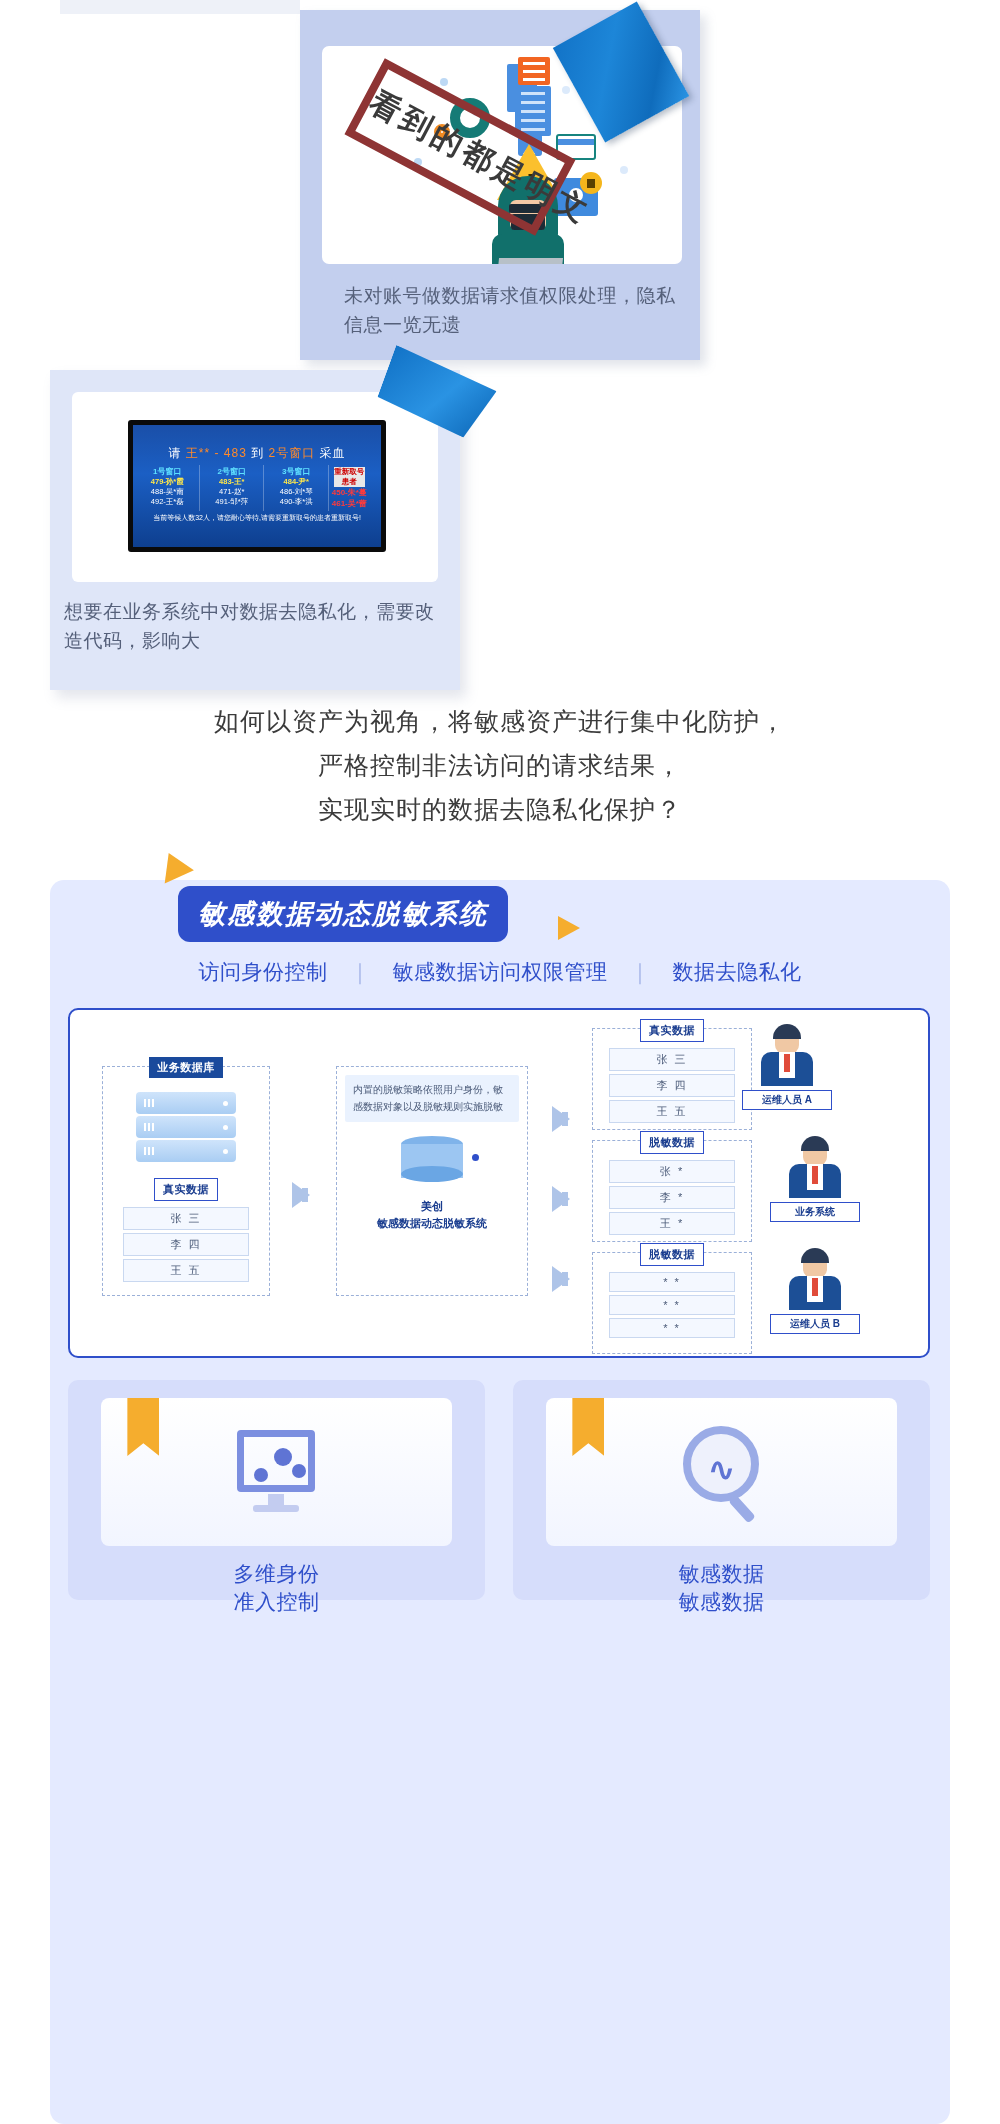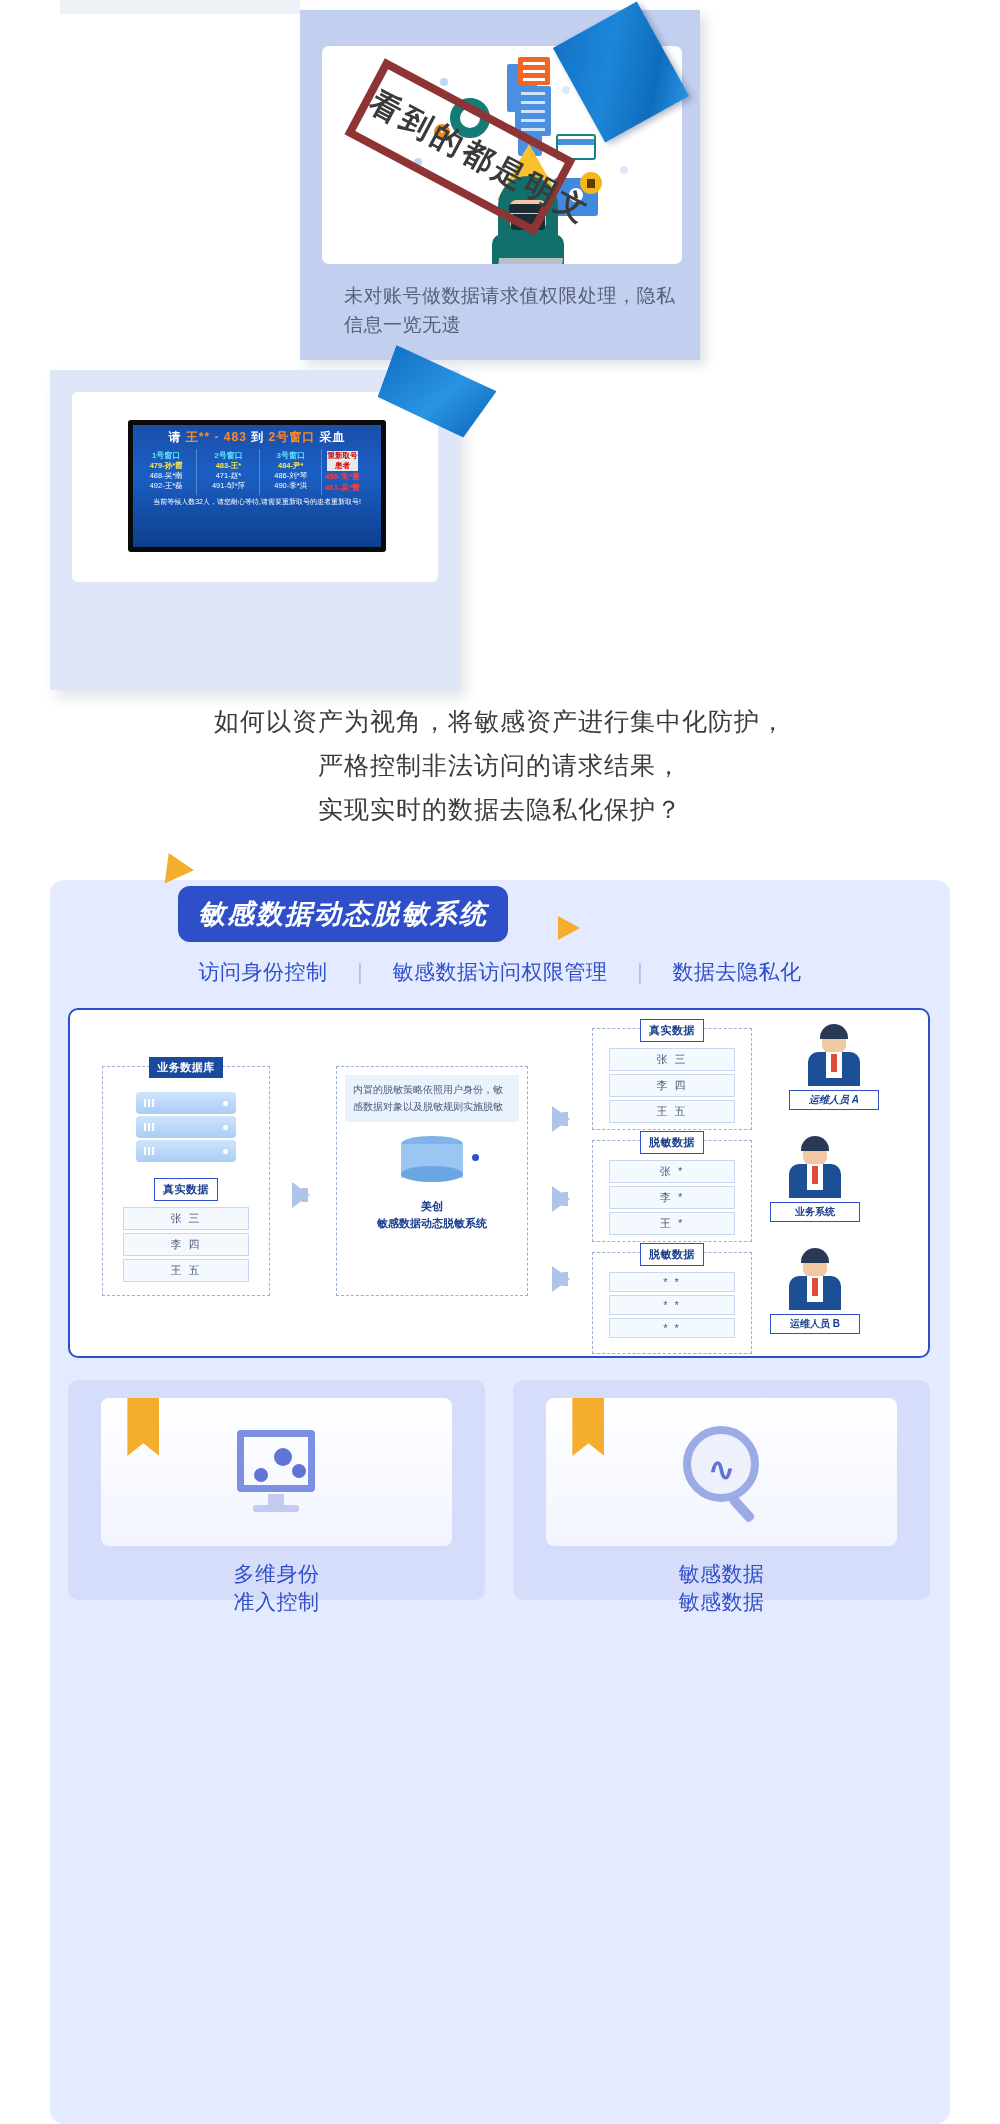--- a/index.html
+++ b/index.html
@@ -112,23 +112,23 @@
   
   .tv {
     position:absolute; left:56px; top:28px; width:258px; height:132px;
     background:#0a0a0a; border-radius:3px; padding:5px;
   }
   .tv-in {
     width:100%; height:100%;
     background: linear-gradient(180deg,#1a4fa8 0%, #1b5fc4 40%, #0e3f8f 100%);
     position:relative; overflow:hidden;
   }
-  .tv-head { text-align:center; padding-top:4px; font-size:12px; font-weight:700; color:#fff; letter-spacing:1px;}
+  .tv-head { text-align:center; padding-top:20px; font-size:12px; font-weight:400; color:#fff; letter-spacing:1px;}
   .tv-head .o { color:#ff8a2b; }
-  .tv-grid { display:grid; grid-template-columns: 1fr 1fr 1fr 0.62fr; gap:1px; margin:3px 19px 0 3px; }
+  .tv-grid { display:grid; grid-template-columns: 1fr 1fr 1fr 0.62fr; gap:1px; margin:3px 12px 0 3px; }
   .tv-col { border-right:1px solid rgba(255,255,255,.28); padding:1px 2px;}
   .tv-col:last-child{ border-right:none; }
   .tv-col h4 { font-size:8px; color:#5fe0ff; text-align:center; font-weight:700;}
   .tv-col p  { font-size:7.5px; color:#ffffff; text-align:center; line-height:1.35; white-space:nowrap;}
   .tv-col p.y{ color:#ffe84a; font-weight:700;}
   .tv-re-h{ background:#e8e8e8; color:#c00; font-size:7.5px; font-weight:700; text-align:center; margin:1px 2px;}
   .tv-re p{ color:#ff3b3b; font-size:8px; font-weight:700; text-align:center;}
   .tv-foot{ text-align:center; font-size:7px; color:#fff; margin-top:2px; white-space:nowrap;}
 
   
@@ -359,20 +359,21 @@
               <div class="tv-re-h">重新取号患者</div>
               <p>450-朱*蔓</p>
               <p>461-吴*蕾</p>
             </div>
           </div>
           <div class="tv-foot">当前等候人数32人，请您耐心等待,请需要重新取号的患者重新取号!</div>
         </div>
       </div>
     </div>
     <div class="tape2"></div>
+    <div class="card2-cap">想要在业务系统中对数据去隐私化，需要改造代码，影响大</div>
   </div>
 
   <div class="question">
     <div>如何以资产为视角，将敏感资产进行集中化防护，</div>
     <div>严格控制非法访问的请求结果，</div>
     <div>实现实时的数据去隐私化保护？</div>
   </div>
 
   <div class="panel">
     <div class="arrow-l"></div>
@@ -445,21 +446,21 @@
       <div class="dashbox" style="left:522px; top:18px; width:160px; height:102px;">
         <div style="text-align:center;margin-top:-10px;">
           <span class="lbl" style="background:#fff;color:#1a3d8f;border:1px solid #2f4fca;">真实数据</span>
         </div>
         <div style="padding:6px 16px 0 16px;">
           <div class="valbox">张 三</div>
           <div class="valbox">李 四</div>
           <div class="valbox">王 五</div>
         </div>
       </div>
-      <div style="position:absolute;left:719px;top:14px;width:90px;font-style:italic;">
+      <div style="position:absolute;left:672px;top:14px;width:90px;">
         <div class="person">
           <div class="p-head"></div>
             <div class="p-hair"></div>
           <div class="p-body"></div>
             <div class="p-shirt"></div>
             <div class="p-tie"></div>
         </div>
         <div class="ptag">运维人员 A</div>
       </div>
 

